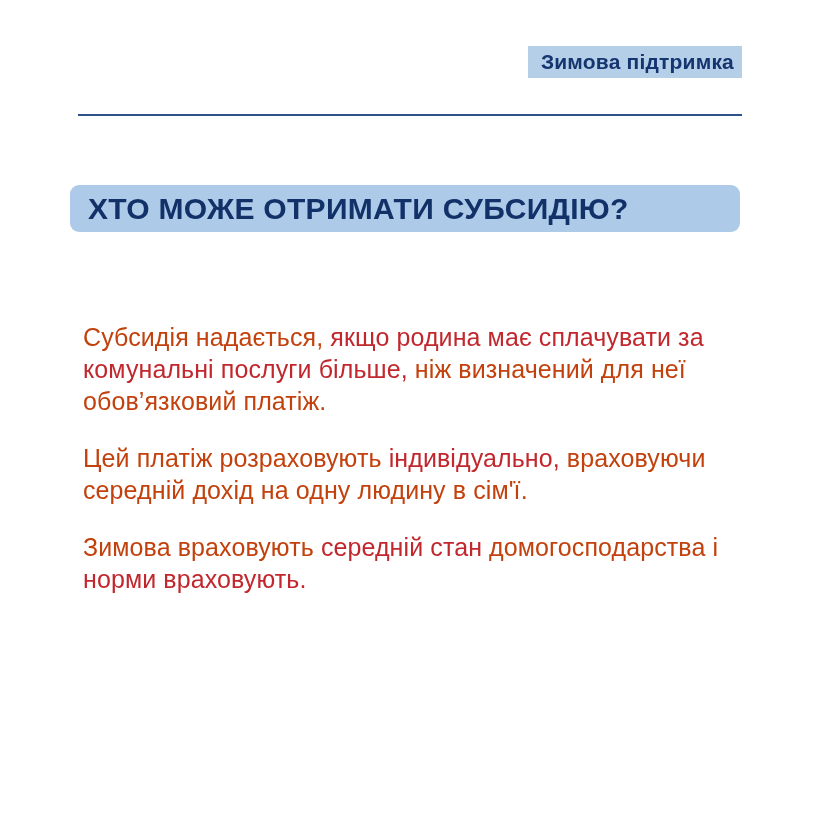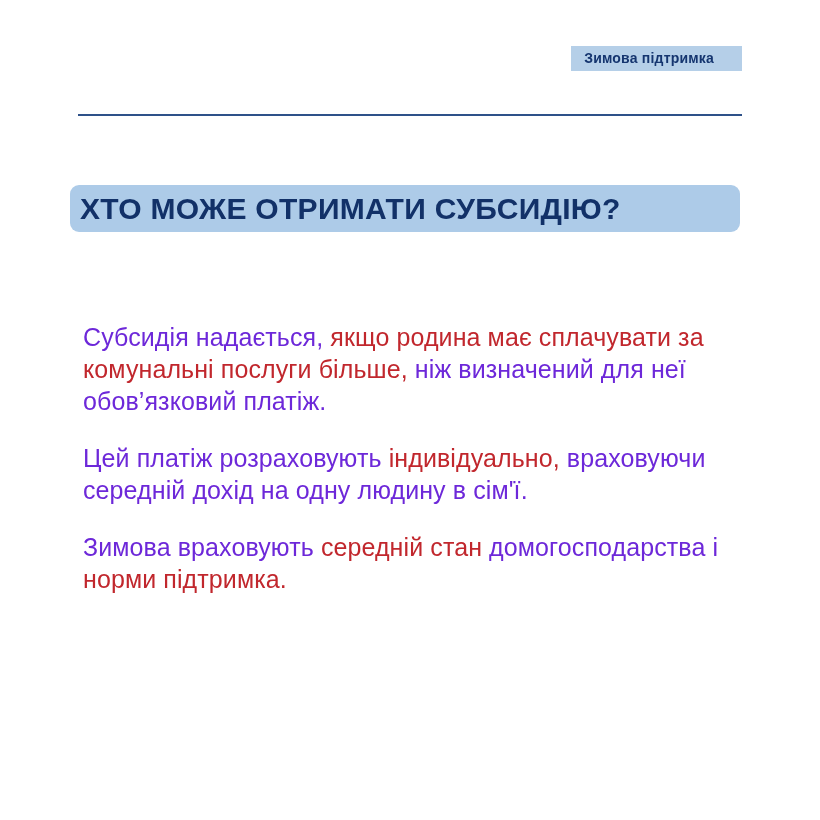--- a/index.html
+++ b/index.html
@@ -15,24 +15,24 @@
     overflow: hidden;
   }
 
   
   .badge {
     position: absolute;
     top: 46px;
     right: 78px;
     background: #b5cfe8;
     color: #15356f;
-    font-size: 14px;
+    font-size: 21px;
     font-weight: bold;
     letter-spacing: 0.2px;
-    padding: 5px 28px 6px 13px;
+    padding: 5px 8px 6px 13px;
     line-height: 1;
     white-space: nowrap;
   }
 
   
   .divider {
     position: absolute;
     top: 114px;
     left: 78px;
     width: 664px;
@@ -50,41 +50,41 @@
     background: #adcbe8;
     border-radius: 9px;
     display: flex;
     align-items: center;
   }
   .title-band .title-text {
     color: #123168;
     font-size: 30px;
     font-weight: bold;
     letter-spacing: 0.3px;
-    margin-left: 10px;
+    margin-left: 18px;
     white-space: nowrap;
   }
 
   
   .body-area {
     position: absolute;
     top: 296px;
     left: 83px;
     width: 680px;
   }
   .para {
     font-size: 25px;
     line-height: 32px;
     color: #1a3d7c;
     font-weight: normal;
     letter-spacing: 0.1px;
   }
   .para + .para {
   }
-  .blue { color: #6d28d9; }
+  .blue { color: #c2410c; }
   .red  { color: #c1272d; }
 
   
   .footer {
     position: absolute;
     left: 0;
     top: 725px;
     width: 820px;
     height: 70px;
   }
@@ -96,21 +96,21 @@
 
 <div class="divider"></div>
 
 <div class="title-band">
   <span class="title-text">ХТО МОЖЕ ОТРИМАТИ СУБСИДІЮ?</span>
 </div>
 
 <div class="body-area">
   <p class="para"><span class="blue">Субсидія надається, </span><span class="red">якщо родина має сплачувати за комунальні послуги більше,</span><span class="blue"> ніж визначений для неї обов’язковий платіж.</span></p>
   <p class="para"><span class="blue">Цей платіж розраховують </span><span class="red">індивідуально,</span><span class="blue"> враховуючи середній дохід на одну людину в сім'ї.</span></p>
-  <p class="para"><span class="blue">Зимова враховують </span><span class="red">середній стан</span><span class="blue"> домогосподарства і </span><span class="red">норми підтримка.</span></p>
+  <p class="para"><span class="blue">Зимова враховують </span><span class="red">середній стан</span><span class="blue"> домогосподарства і </span><span class="red">норми враховують.</span></p>
 </div>
 
 <div class="footer">
 
   
 
   
 
   
 

